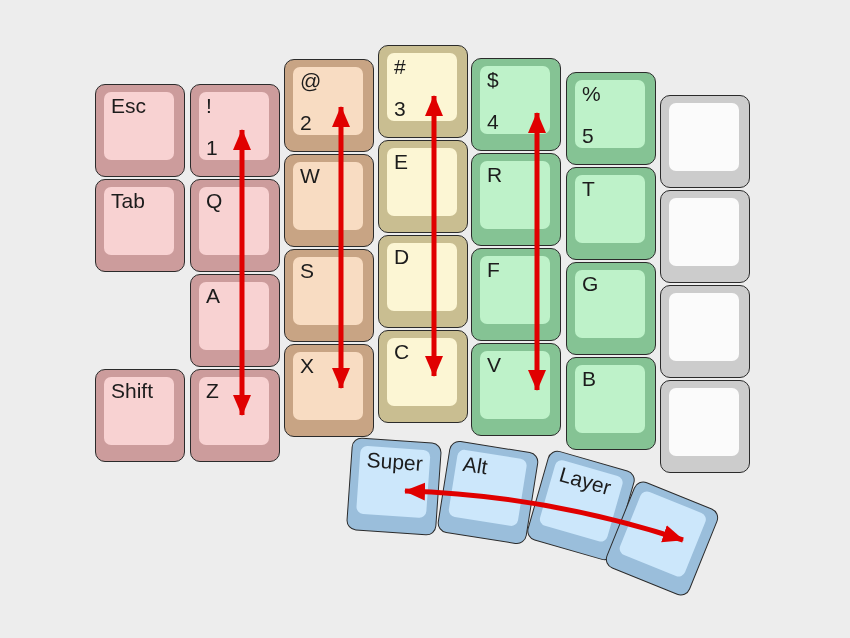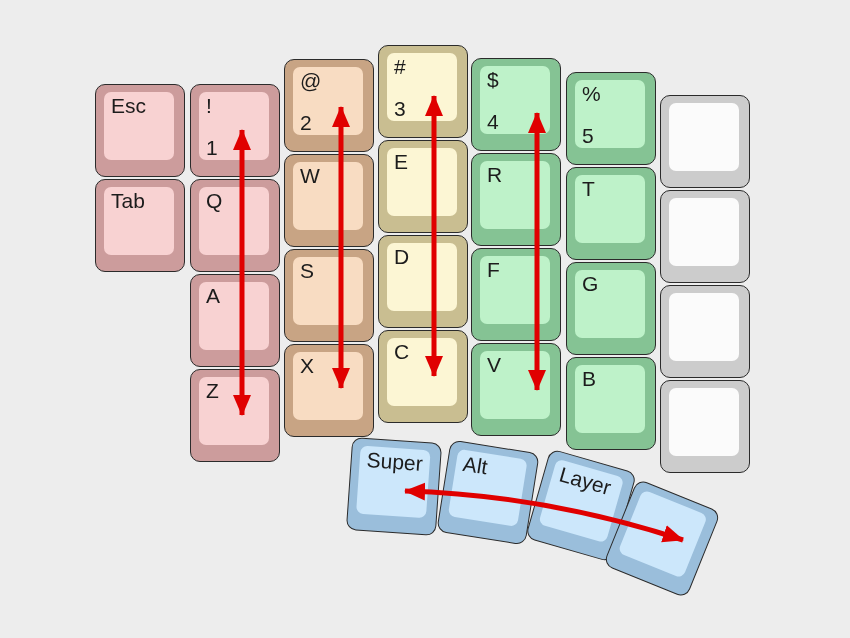--- a/index.html
+++ b/index.html
@@ -71,20 +71,25 @@
   <div class="key pink" style="left:95px;top:179px">
     <div class="cap">
       <span class="lbl">Tab</span>
     </div>
   </div>
   <div class="key pink" style="left:95px;top:84px">
     <div class="cap">
       <span class="lbl">Esc</span>
     </div>
   </div>
+  <div class="key pink" style="left:95px;top:369px">
+    <div class="cap">
+      <span class="lbl">Shift</span>
+    </div>
+  </div>
 
   <div class="key pink" style="left:190px;top:84px">
     <div class="cap">
       <span class="lbl">!</span>
       <span class="sub">1</span>
     </div>
   </div>
   <div class="key pink" style="left:190px;top:179px">
     <div class="cap">
       <span class="lbl">Q</span>

